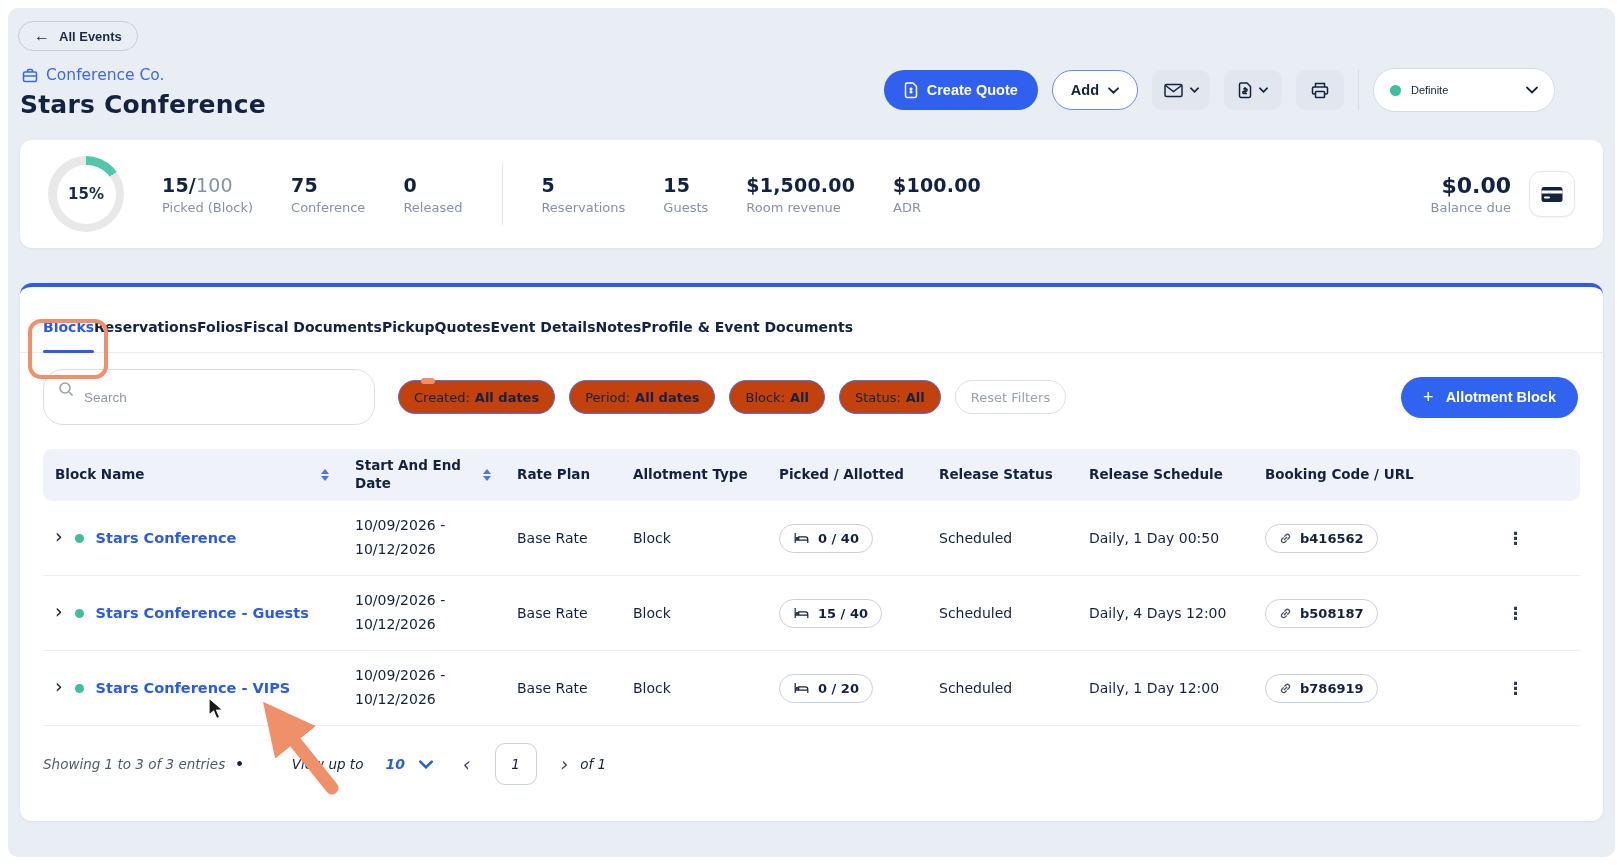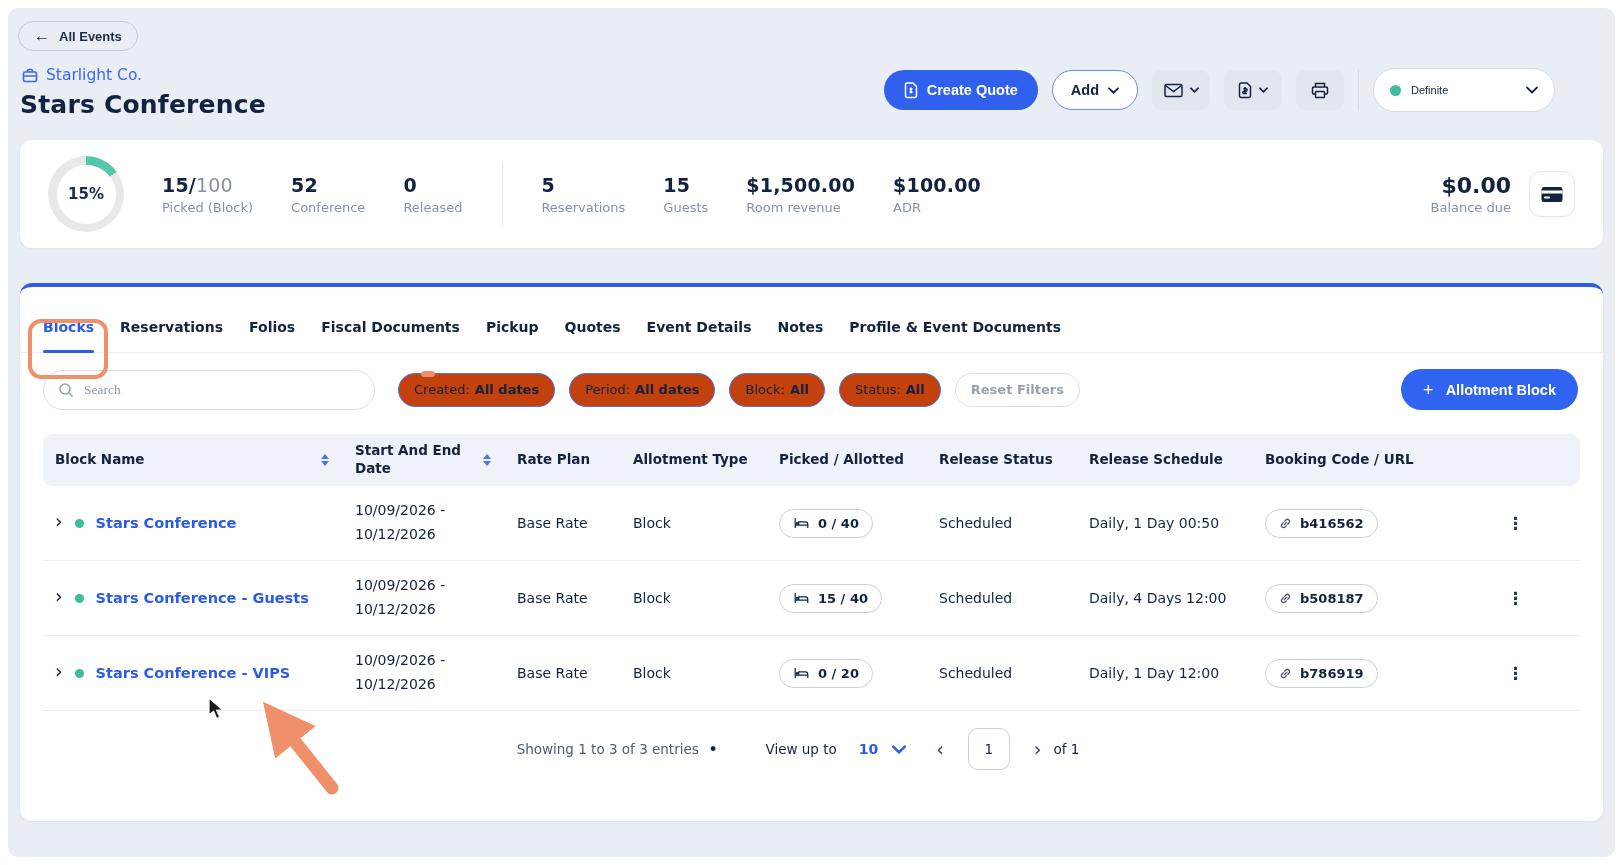--- a/index.html
+++ b/index.html
@@ -46,36 +46,36 @@
   .balance-wrap { margin-left:auto; display:flex; align-items:center; gap:18px; }
   .balance { text-align:right; }
   .balance .val { font-size:22px; font-weight:800; color:#13233F; }
   .balance .lab { font-size:13px; color:#8592A5; margin-top:2px; }
   .card-icon-btn { width:46px; height:46px; border:1px solid #E3E7EE; border-radius:12px; background:#fff;
     display:flex; align-items:center; justify-content:center; cursor:pointer; box-shadow:0 1px 2px rgba(20,40,80,.05); }
 
   
   .main-card { position:absolute; left:12px; top:275px; width:1583px; height:538px; background:#fff;
     border-radius:12px; border-top:4px solid #2F5BE8; box-shadow:0 1px 3px rgba(20,40,80,.06); }
-  .tabs-row { display:flex; gap:26px; padding:32px 23px 0; border-bottom:1px solid #E9ECF2; }
+  .tabs-row { display:flex; padding:32px 23px 0; border-bottom:1px solid #E9ECF2; }
   .tab { font-size:14px; font-weight:700; color:#13233F; padding-bottom:17px; position:relative; cursor:pointer; white-space:nowrap; }
   .tab.active { color:#2B5BE3; }
   .tab.active::after { content:""; position:absolute; left:0; right:0; bottom:-1px; height:3px; background:#2F5BE8; border-radius:2px; }
 
   .filter-row { display:flex; align-items:center; margin:16px 25px 0 23px; }
   .search-box { position:relative; width:332px; }
-  .search-box input { width:100%; height:40px; border:1px solid #D9DEE7; border-radius:20px; background:#fff;
-    padding:0 14px 0 40px; font-size:13.5px; color:#0369a1; outline:none; font-family:Liberation Serif, serif; }
+  .search-box input { width:100%; height:56px; border:1px solid #D9DEE7; border-radius:20px; background:#fff;
+    padding:0 14px 0 40px; font-size:13.5px; color:#0369a1; outline:none; font-family:Liberation Sans, sans-serif; }
   .search-box input::placeholder { color:#8E98A9; }
   .search-icon { position:absolute; left:15px; top:12px; }
   .chips { display:flex; align-items:center; gap:14px; margin-left:23px; }
   .chip { position:relative; display:inline-flex; align-items:center; gap:5px; height:34px; padding:0 15px;
     background:#c2410c; border:1.5px solid #4D74EF; border-radius:18px; font-size:13px; color:#13233F; cursor:pointer; white-space:nowrap; }
   .chip b { font-weight:700; }
-  .chip-reset { background:#fff; border:1px solid #DCE0E8; color:#98A1B1; font-weight:700; }
+  .chip-reset { background:#fff; border:1px solid #DCE0E8; color:#98A1B1; font-weight:400; }
   .created-dot { position:absolute; top:-3px; left:22px; width:14px; height:6px; border-radius:3px; background:#F0906B; }
   .btn-allotment { margin-left:auto; height:41px; padding:0 22px; border-radius:21px; background:#2F63F0; color:#fff;
     font-size:14.5px; font-weight:600; display:inline-flex; align-items:center; gap:12px; border:none; cursor:pointer; }
   .plus { font-size:18px; font-weight:500; line-height:1; }
 
   
   .table { margin:24px 23px 0; }
   .thead, .trow { display:grid; grid-template-columns:300px 162px 116px 146px 160px 150px 176px 186px 1fr; align-items:center; }
   .thead { background:#EFF2F8; border-radius:9px; height:52px; }
   .th { display:flex; align-items:center; padding-left:12px; font-size:13.5px; font-weight:700; color:#13233F; line-height:1.3; }
@@ -89,21 +89,21 @@
   .row-chevron { font-size:19px; color:#13233F; line-height:1; cursor:pointer; margin-top:-3px; }
   .dot-sm { width:9px; height:9px; border-radius:50%; background:#3EBE9E; flex:none; }
   .block-link { color:#2B5BE3; font-weight:700; font-size:14.5px; cursor:pointer; }
   .dates { line-height:1.7; }
   .pill { display:inline-flex; align-items:center; gap:8px; border:1px solid #C9D0DB; border-radius:17px;
     padding:6px 13px; font-size:13px; font-weight:700; color:#13233F; background:#fff; }
   .kebab { font-size:17px; font-weight:700; color:#2A3B55; text-align:center; cursor:pointer; letter-spacing:0; }
   .td-actions { display:flex; justify-content:center; }
 
   
-  .tfoot { display:flex; align-items:center; justify-content:center; margin:17px 50px 0 23px; gap:0; }
+  .tfoot { display:flex; align-items:center; justify-content:flex-start; margin:17px 50px 0 23px; gap:0;font-style:italic; }
   .showing { font-size:13.5px; color:#4E5A70; display:flex; align-items:center; gap:10px; }
   .showing .bullet { color:#13233F; font-weight:800; }
   .viewup { font-size:13.5px; color:#13233F; margin-left:48px; }
   .pagesize { font-size:14px; font-weight:700; color:#2B5BE3; margin-left:22px; cursor:pointer; }
   .pagesize-chev { margin-left:14px; cursor:pointer; }
   .pg-chev { font-size:19px; color:#3A485E; margin-left:30px; cursor:pointer; line-height:1; }
   .page-box { width:42px; height:42px; border:1px solid #C9D0DB; border-radius:10px; background:#fff;
     display:flex; align-items:center; justify-content:center; font-size:13.5px; color:#13233F; margin-left:24px; cursor:pointer; }
   .pg-next { margin-left:24px; }
   .of-label { font-size:13.5px; color:#13233F; margin-left:12px; }
@@ -121,21 +121,21 @@
   <button class="back-btn">
     <span class="back-arrow">←</span>
     <span>All Events</span>
   </button>
 
   <div class="company-row">
     <svg class="chev" width="16" height="15" viewBox="0 0 16 15" fill="none" stroke="#3D66F0" stroke-width="1.6">
       <rect x="1.5" y="4" width="13" height="9.5" rx="1.5"></rect>
         <path d="M5.5 4V2.8A1.3 1.3 0 0 1 6.8 1.5h2.4a1.3 1.3 0 0 1 1.3 1.3V4M1.5 8h13"></path>
     </svg>
-    <span>Starlight Co.</span>
+    <span>Conference Co.</span>
   </div>
 
   <div class="page-title">Stars Conference</div>
 
   <div class="header-actions">
     <button class="btn btn-primary">
       <svg width="14" height="17" viewBox="0 0 14 17" fill="none" stroke="#fff" stroke-width="1.5">
         <path d="M1.5 2.5A1.5 1.5 0 0 1 3 1h6l3.5 3.5V14A1.5 1.5 0 0 1 11 15.5H3A1.5 1.5 0 0 1 1.5 14z"></path>
           <path d="M7 5.5v6M5.5 7h3M5.5 10h3"></path>
       </svg>
@@ -190,21 +190,21 @@
 
   <div class="stats-card">
     <div class="donut">
       <div class="donut-inner">15%</div>
     </div>
     <div class="stat">
       <div class="val"><span>15/</span><span class="muted">100</span></div>
       <div class="lab">Picked (Block)</div>
     </div>
     <div class="stat">
-      <div class="val">52</div>
+      <div class="val">75</div>
       <div class="lab">Conference</div>
     </div>
     <div class="stat">
       <div class="val">0</div>
       <div class="lab">Released</div>
     </div>
     <div class="stats-divider"></div>
     <div class="stat">
       <div class="val">5</div>
       <div class="lab">Reservations</div>

